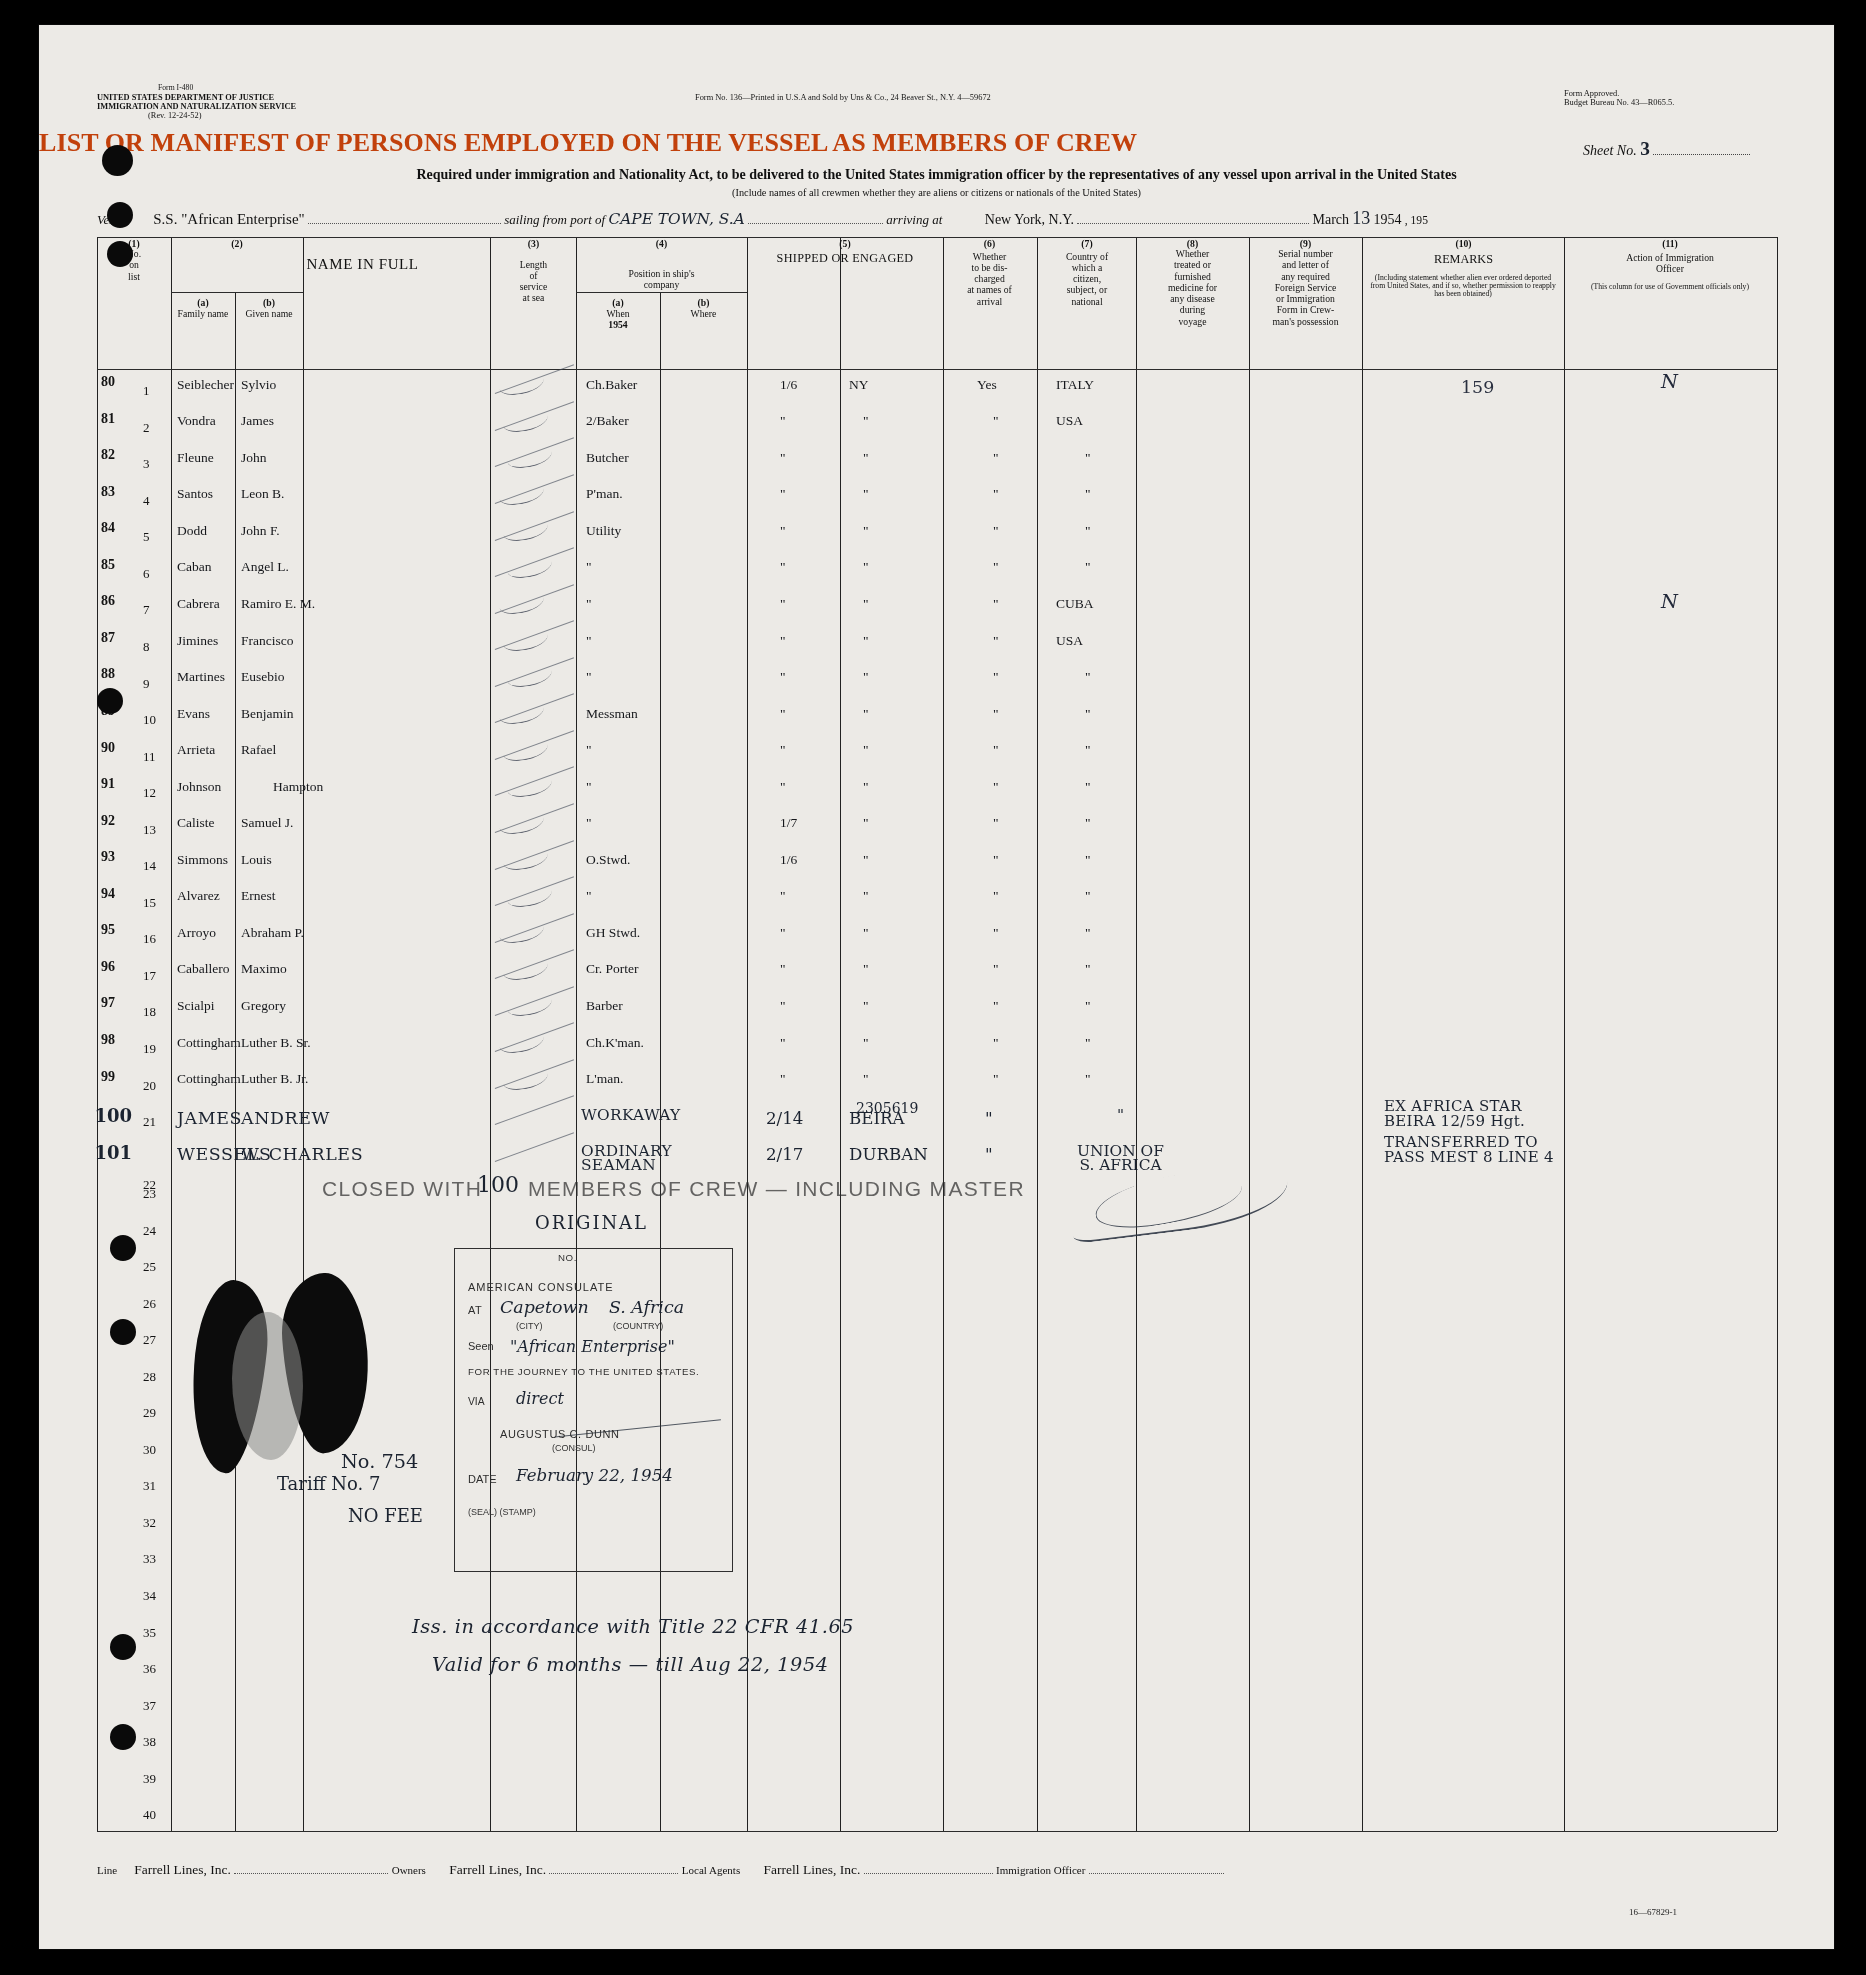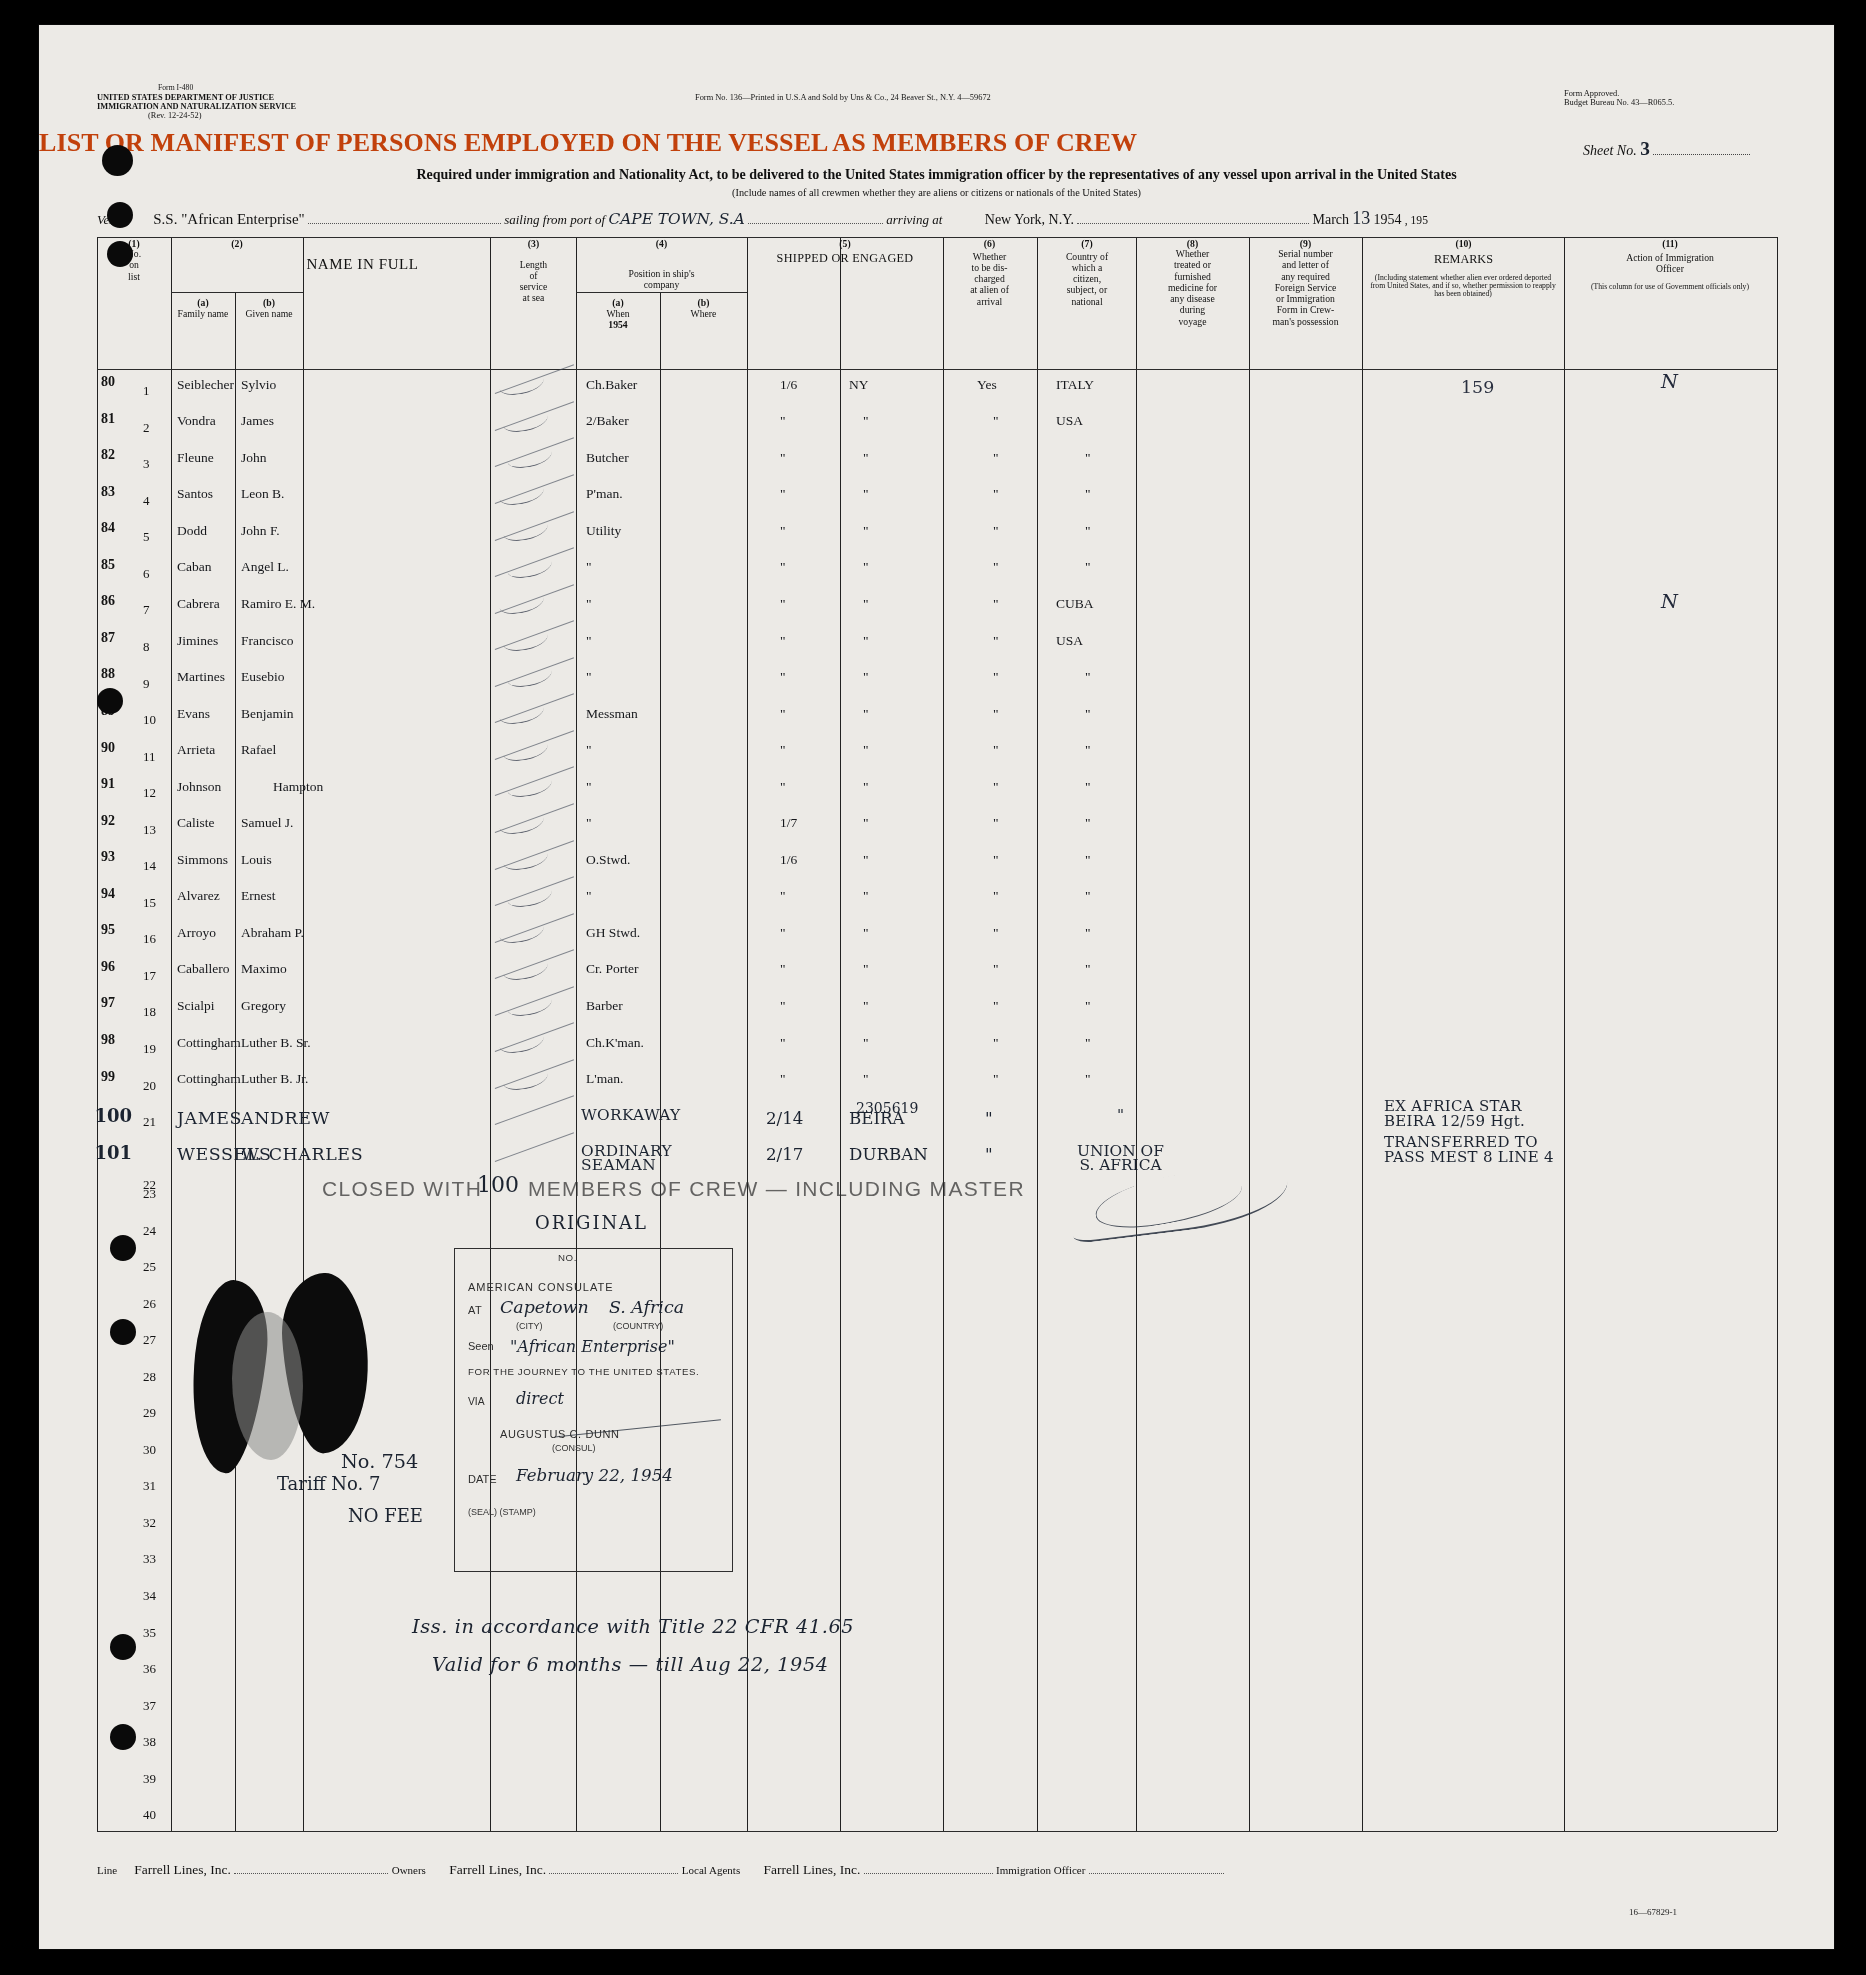--- a/index.html
+++ b/index.html
@@ -173,21 +173,21 @@
         </div>
         <div class="colhdr colnum" style="left: 650px; top: 1.3px; width: 196px;">(5)</div>
         <div class="colhdr" style="left: 650px; top: 14px; width: 196px; font-size: 12.2px; letter-spacing: 0.3px;">
           <div>SHIPPED OR ENGAGED</div>
         </div>
         <div class="colhdr colnum" style="left: 846px; top: 1.3px; width: 93px;">(6)</div>
         <div class="colhdr" style="left: 846px; top: 14px; width: 93px;">
           <div>Whether</div>
           <div>to be dis-</div>
           <div>charged</div>
-          <div>at alien of</div>
+          <div>at names of</div>
           <div>arrival</div>
         </div>
         <div class="colhdr colnum" style="left: 940px; top: 1.3px; width: 100px;">(7)</div>
         <div class="colhdr" style="left: 940px; top: 14px; width: 100px;">
           <div>Country of</div>
           <div>which a</div>
           <div>citizen,</div>
           <div>subject, or</div>
           <div>national</div>
         </div>

